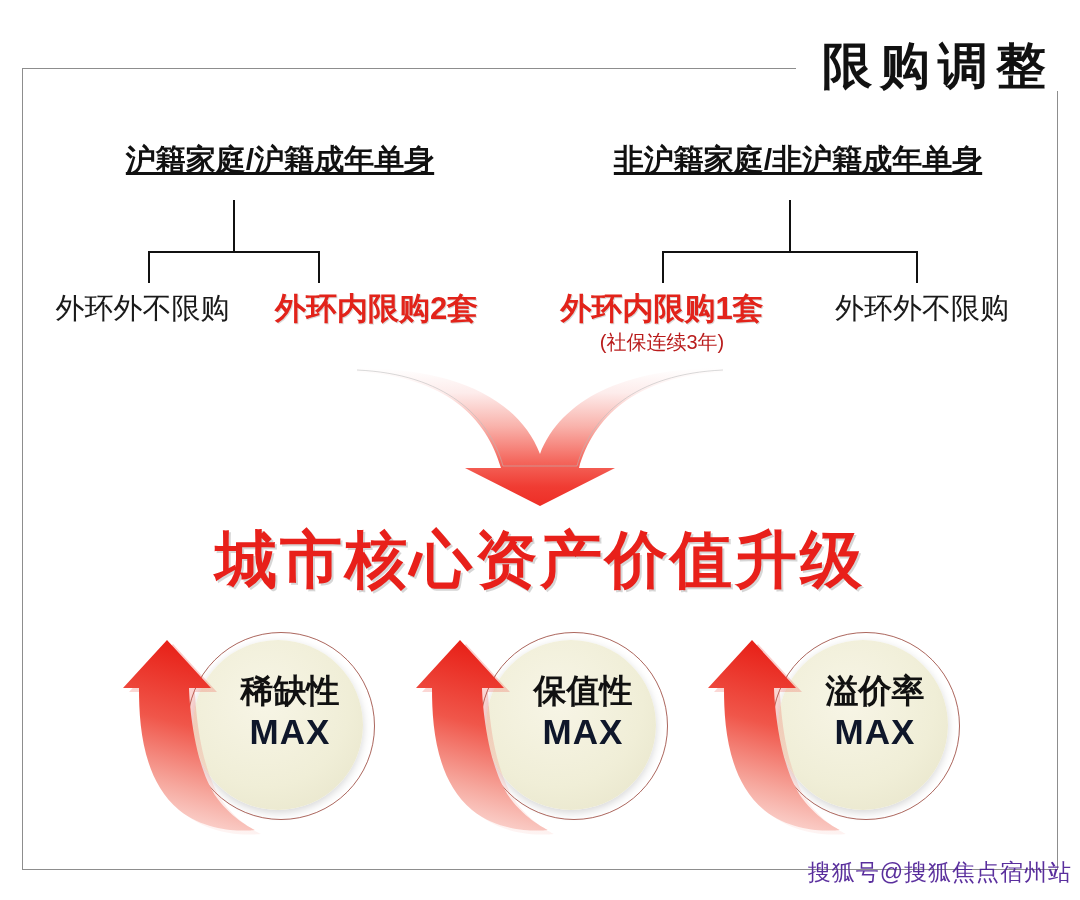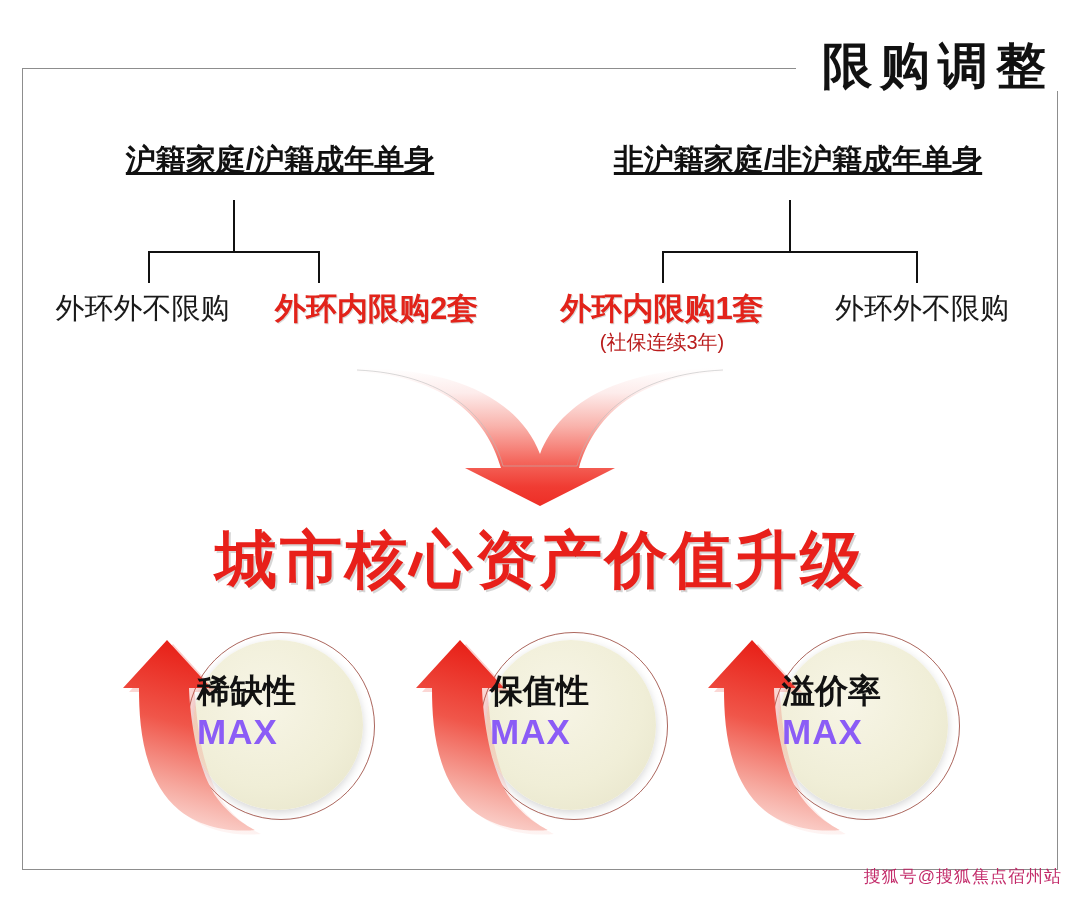--- a/index.html
+++ b/index.html
@@ -192,47 +192,48 @@
   }
   .badge .arrow {
     position: absolute;
     left: 0;
     top: 0;
     width: 220px;
     height: 230px;
   }
   .badge .label {
     position: absolute;
-    left: 92px;
+    left: 100px;
     top: 48px;
     width: 170px;
+    text-align: center;
     z-index: 4;
   }
   .badge .label .cn {
     font-size: 33px;
     font-weight: bold;
     color: #111111;
     line-height: 1.25;
     white-space: nowrap;
   }
   .badge .label .max {
     font-size: 35px;
     font-weight: bold;
-    color: #8b5cf6;
+    color: #0f172a;
     line-height: 1.2;
     letter-spacing: 1px;
   }
 
   
   .watermark {
     position: absolute;
-    right: 18px;
+    right: 8px;
     bottom: 12px;
-    font-size: 17px;
-    color: #be185d;
+    font-size: 23px;
+    color: #4c1d95;
     letter-spacing: 1px;
     white-space: nowrap;
     opacity: .92;
   }
 </style>
 </head>
 <body>
 
 <div class="frame"></div>
 

